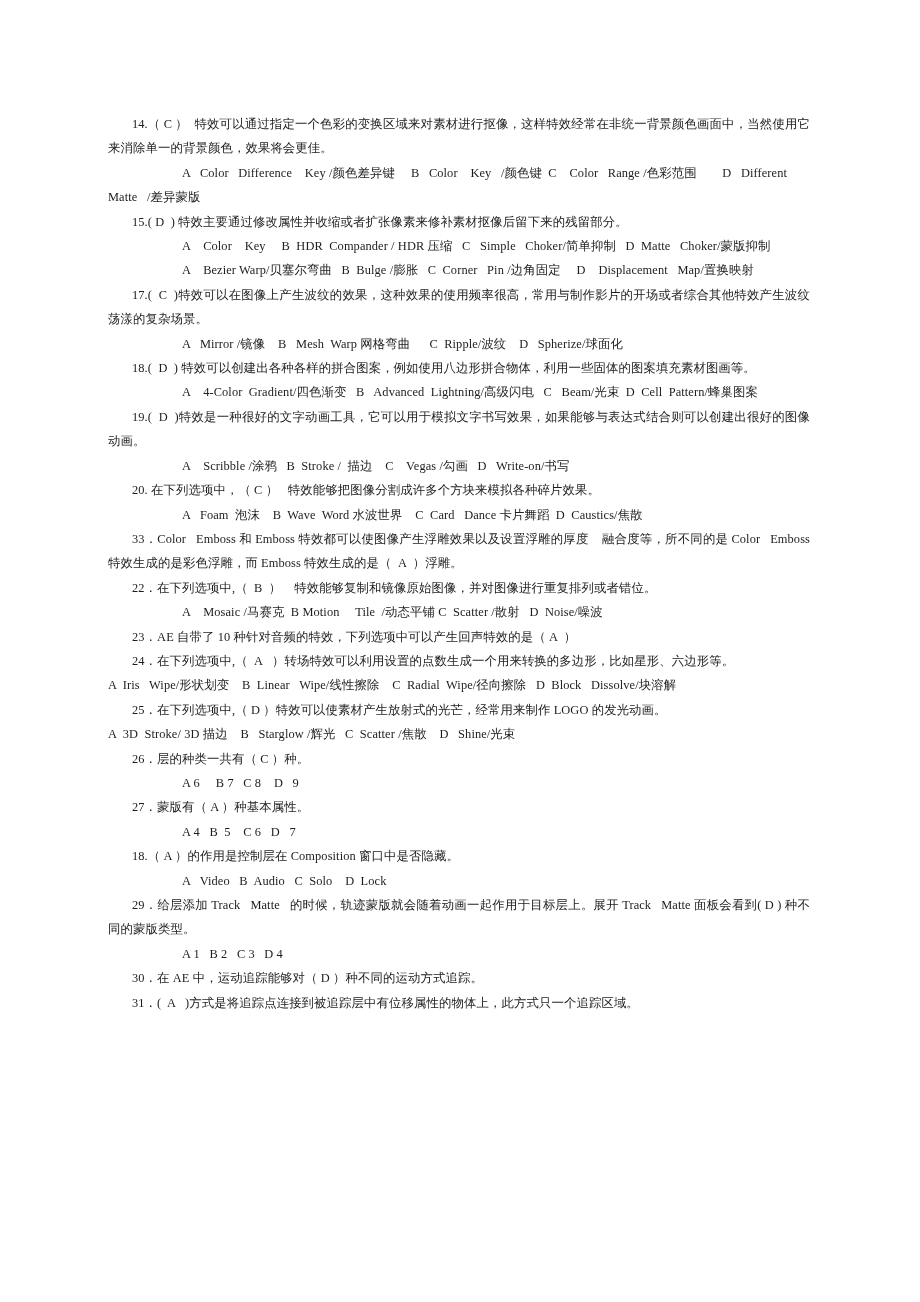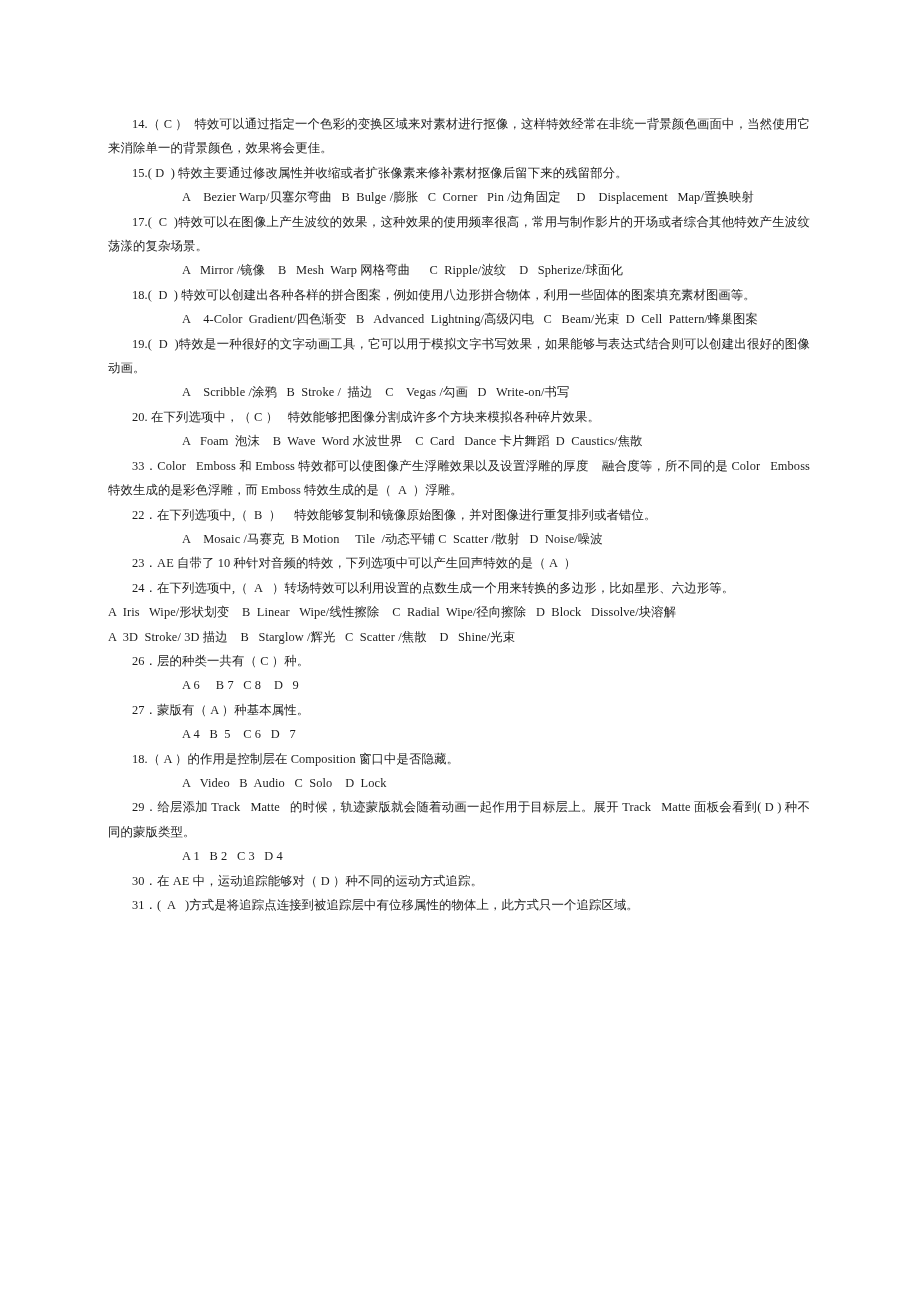--- a/index.html
+++ b/index.html
@@ -53,22 +53,24 @@
     text-align: left;
   }
 </style>
 </head>
 <body>
 
 <div class="page">
   <div class="doc-body">
 
     <p class="para q">14.（ C ）  特效可以通过指定一个色彩的变换区域来对素材进行抠像，这样特效经常在非统一背景颜色画面中，当然使用它来消除单一的背景颜色，效果将会更佳。</p>
+    <p class="para opt">A   Color   Difference    Key /颜色差异键     B   Color    Key   /颜色键  C    Color   Range /色彩范围        D   Different   Matte   /差异蒙版</p>
 
     <p class="para q">15.( D  ) 特效主要通过修改属性并收缩或者扩张像素来修补素材抠像后留下来的残留部分。</p>
+    <p class="para opt">A    Color    Key     B  HDR  Compander / HDR 压缩   C   Simple   Choker/简单抑制   D  Matte   Choker/蒙版抑制</p>
 
     <p class="para opt">A    Bezier Warp/贝塞尔弯曲   B  Bulge /膨胀   C  Corner   Pin /边角固定     D    Displacement   Map/置换映射</p>
 
     <p class="para q">17.(  C  )特效可以在图像上产生波纹的效果，这种效果的使用频率很高，常用与制作影片的开场或者综合其他特效产生波纹荡漾的复杂场景。</p>
     <p class="para opt">A   Mirror /镜像    B   Mesh  Warp 网格弯曲      C  Ripple/波纹    D   Spherize/球面化</p>
 
     <p class="para q">18.(  D  ) 特效可以创建出各种各样的拼合图案，例如使用八边形拼合物体，利用一些固体的图案填充素材图画等。</p>
     <p class="para opt">A    4-Color  Gradient/四色渐变   B   Advanced  Lightning/高级闪电   C   Beam/光束  D  Cell  Pattern/蜂巢图案</p>
 
     <p class="para q">19.(  D  )特效是一种很好的文字动画工具，它可以用于模拟文字书写效果，如果能够与表达式结合则可以创建出很好的图像动画。</p>
@@ -80,20 +82,21 @@
     <p class="para q">33．Color   Emboss 和 Emboss 特效都可以使图像产生浮雕效果以及设置浮雕的厚度    融合度等，所不同的是 Color   Emboss 特效生成的是彩色浮雕，而 Emboss 特效生成的是（  A  ）浮雕。</p>
 
     <p class="para q">22．在下列选项中,（  B  ）    特效能够复制和镜像原始图像，并对图像进行重复排列或者错位。</p>
     <p class="para opt">A    Mosaic /马赛克  B Motion     Tile  /动态平铺 C  Scatter /散射   D  Noise/噪波</p>
 
     <p class="para q">23．AE 自带了 10 种针对音频的特效，下列选项中可以产生回声特效的是（ A  ）</p>
 
     <p class="para q">24．在下列选项中,（  A   ）转场特效可以利用设置的点数生成一个用来转换的多边形，比如星形、六边形等。</p>
     <p class="para opt-flush">A  Iris   Wipe/形状划变    B  Linear   Wipe/线性擦除    C  Radial  Wipe/径向擦除   D  Block   Dissolve/块溶解</p>
 
+    <p class="para q">25．在下列选项中,（ D ）特效可以使素材产生放射式的光芒，经常用来制作 LOGO 的发光动画。</p>
     <p class="para opt-flush">A  3D  Stroke/ 3D 描边    B   Starglow /辉光   C  Scatter /焦散    D   Shine/光束</p>
 
     <p class="para q">26．层的种类一共有（ C ）种。</p>
     <p class="para opt">A 6     B 7   C 8    D   9</p>
 
     <p class="para q">27．蒙版有（ A ）种基本属性。</p>
     <p class="para opt">A 4   B  5    C 6   D   7</p>
 
     <p class="para q">18.（ A ）的作用是控制层在 Composition 窗口中是否隐藏。</p>
     <p class="para opt">A   Video   B  Audio   C  Solo    D  Lock</p>

